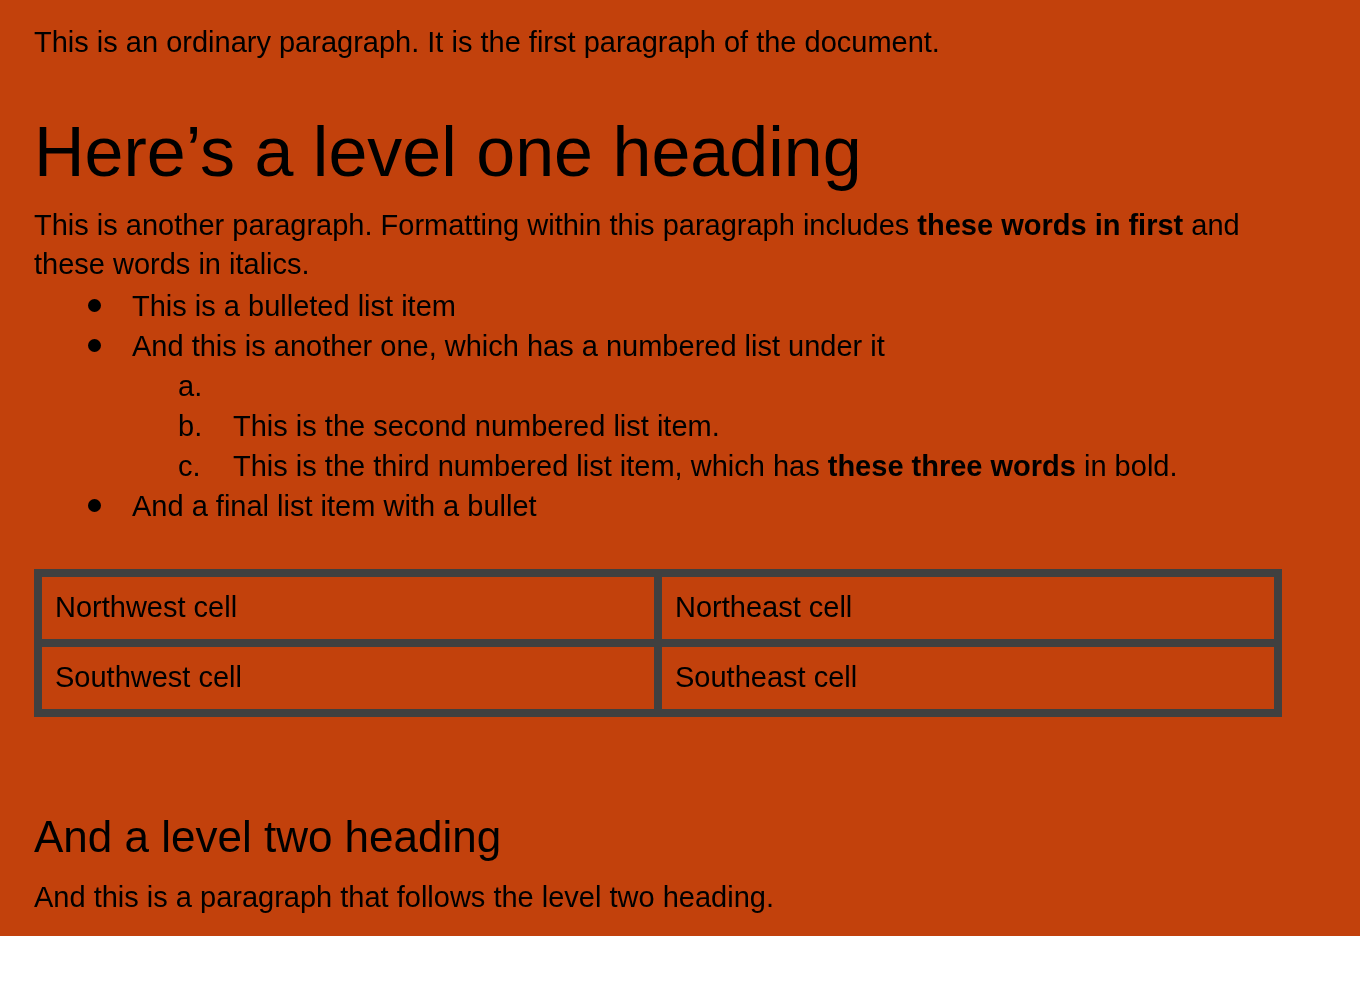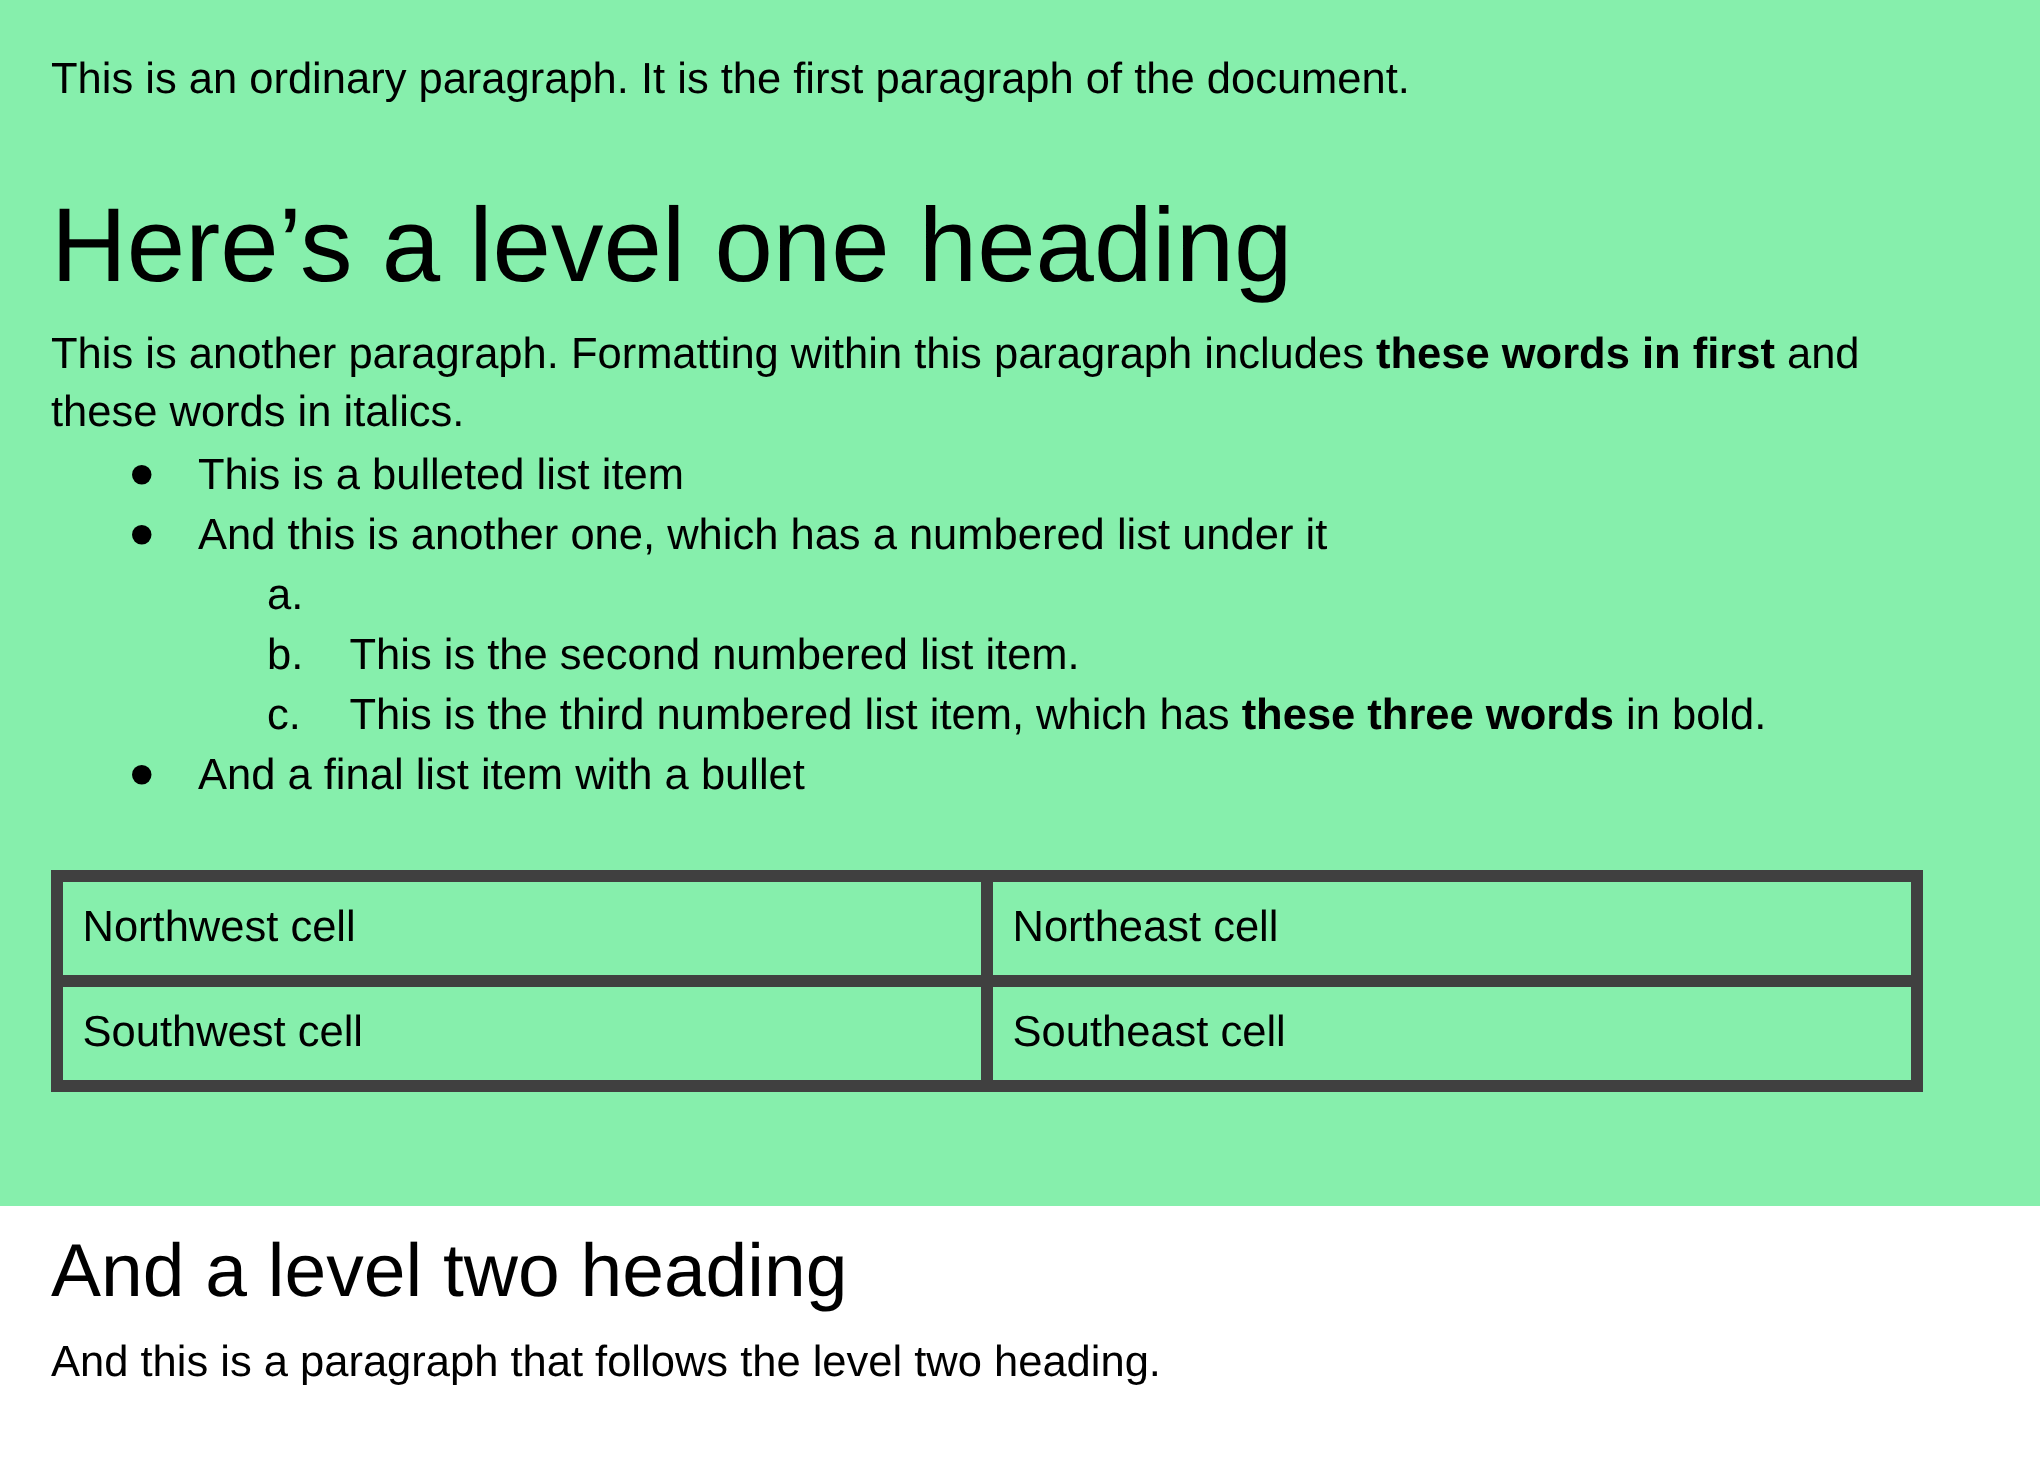--- a/index.html
+++ b/index.html
@@ -12,36 +12,36 @@
     height: 988px;
     overflow: hidden;
     color: #000000;
     font-family: "Liberation Sans", "DejaVu Sans", sans-serif;
     font-size: 29px;
     line-height: 39px;
   }
   .page {
     box-sizing: border-box;
     width: 1360px;
-    height: 804px;
-    padding: 34px 70px 0 34px;
-    background: #86efac;
+    height: 936px;
+    padding: 23px 70px 0 34px;
+    background: #c2410c;
   }
   p { margin: 0; }
   .b { font-weight: bold; }
   .i { }
 
   h1 {
     font-size: 70px;
     line-height: 61px;
     font-weight: 400;
     margin: 60px 0 23px 0;
   }
   h2 {
-    font-size: 50px;
+    font-size: 44px;
     line-height: 49px;
     font-weight: 400;
     margin: 95px 0 17px 0;
   }
 
   .doc-list { margin-top: 2px; }
   .li {
     display: flex;
     line-height: 40px;
   }

